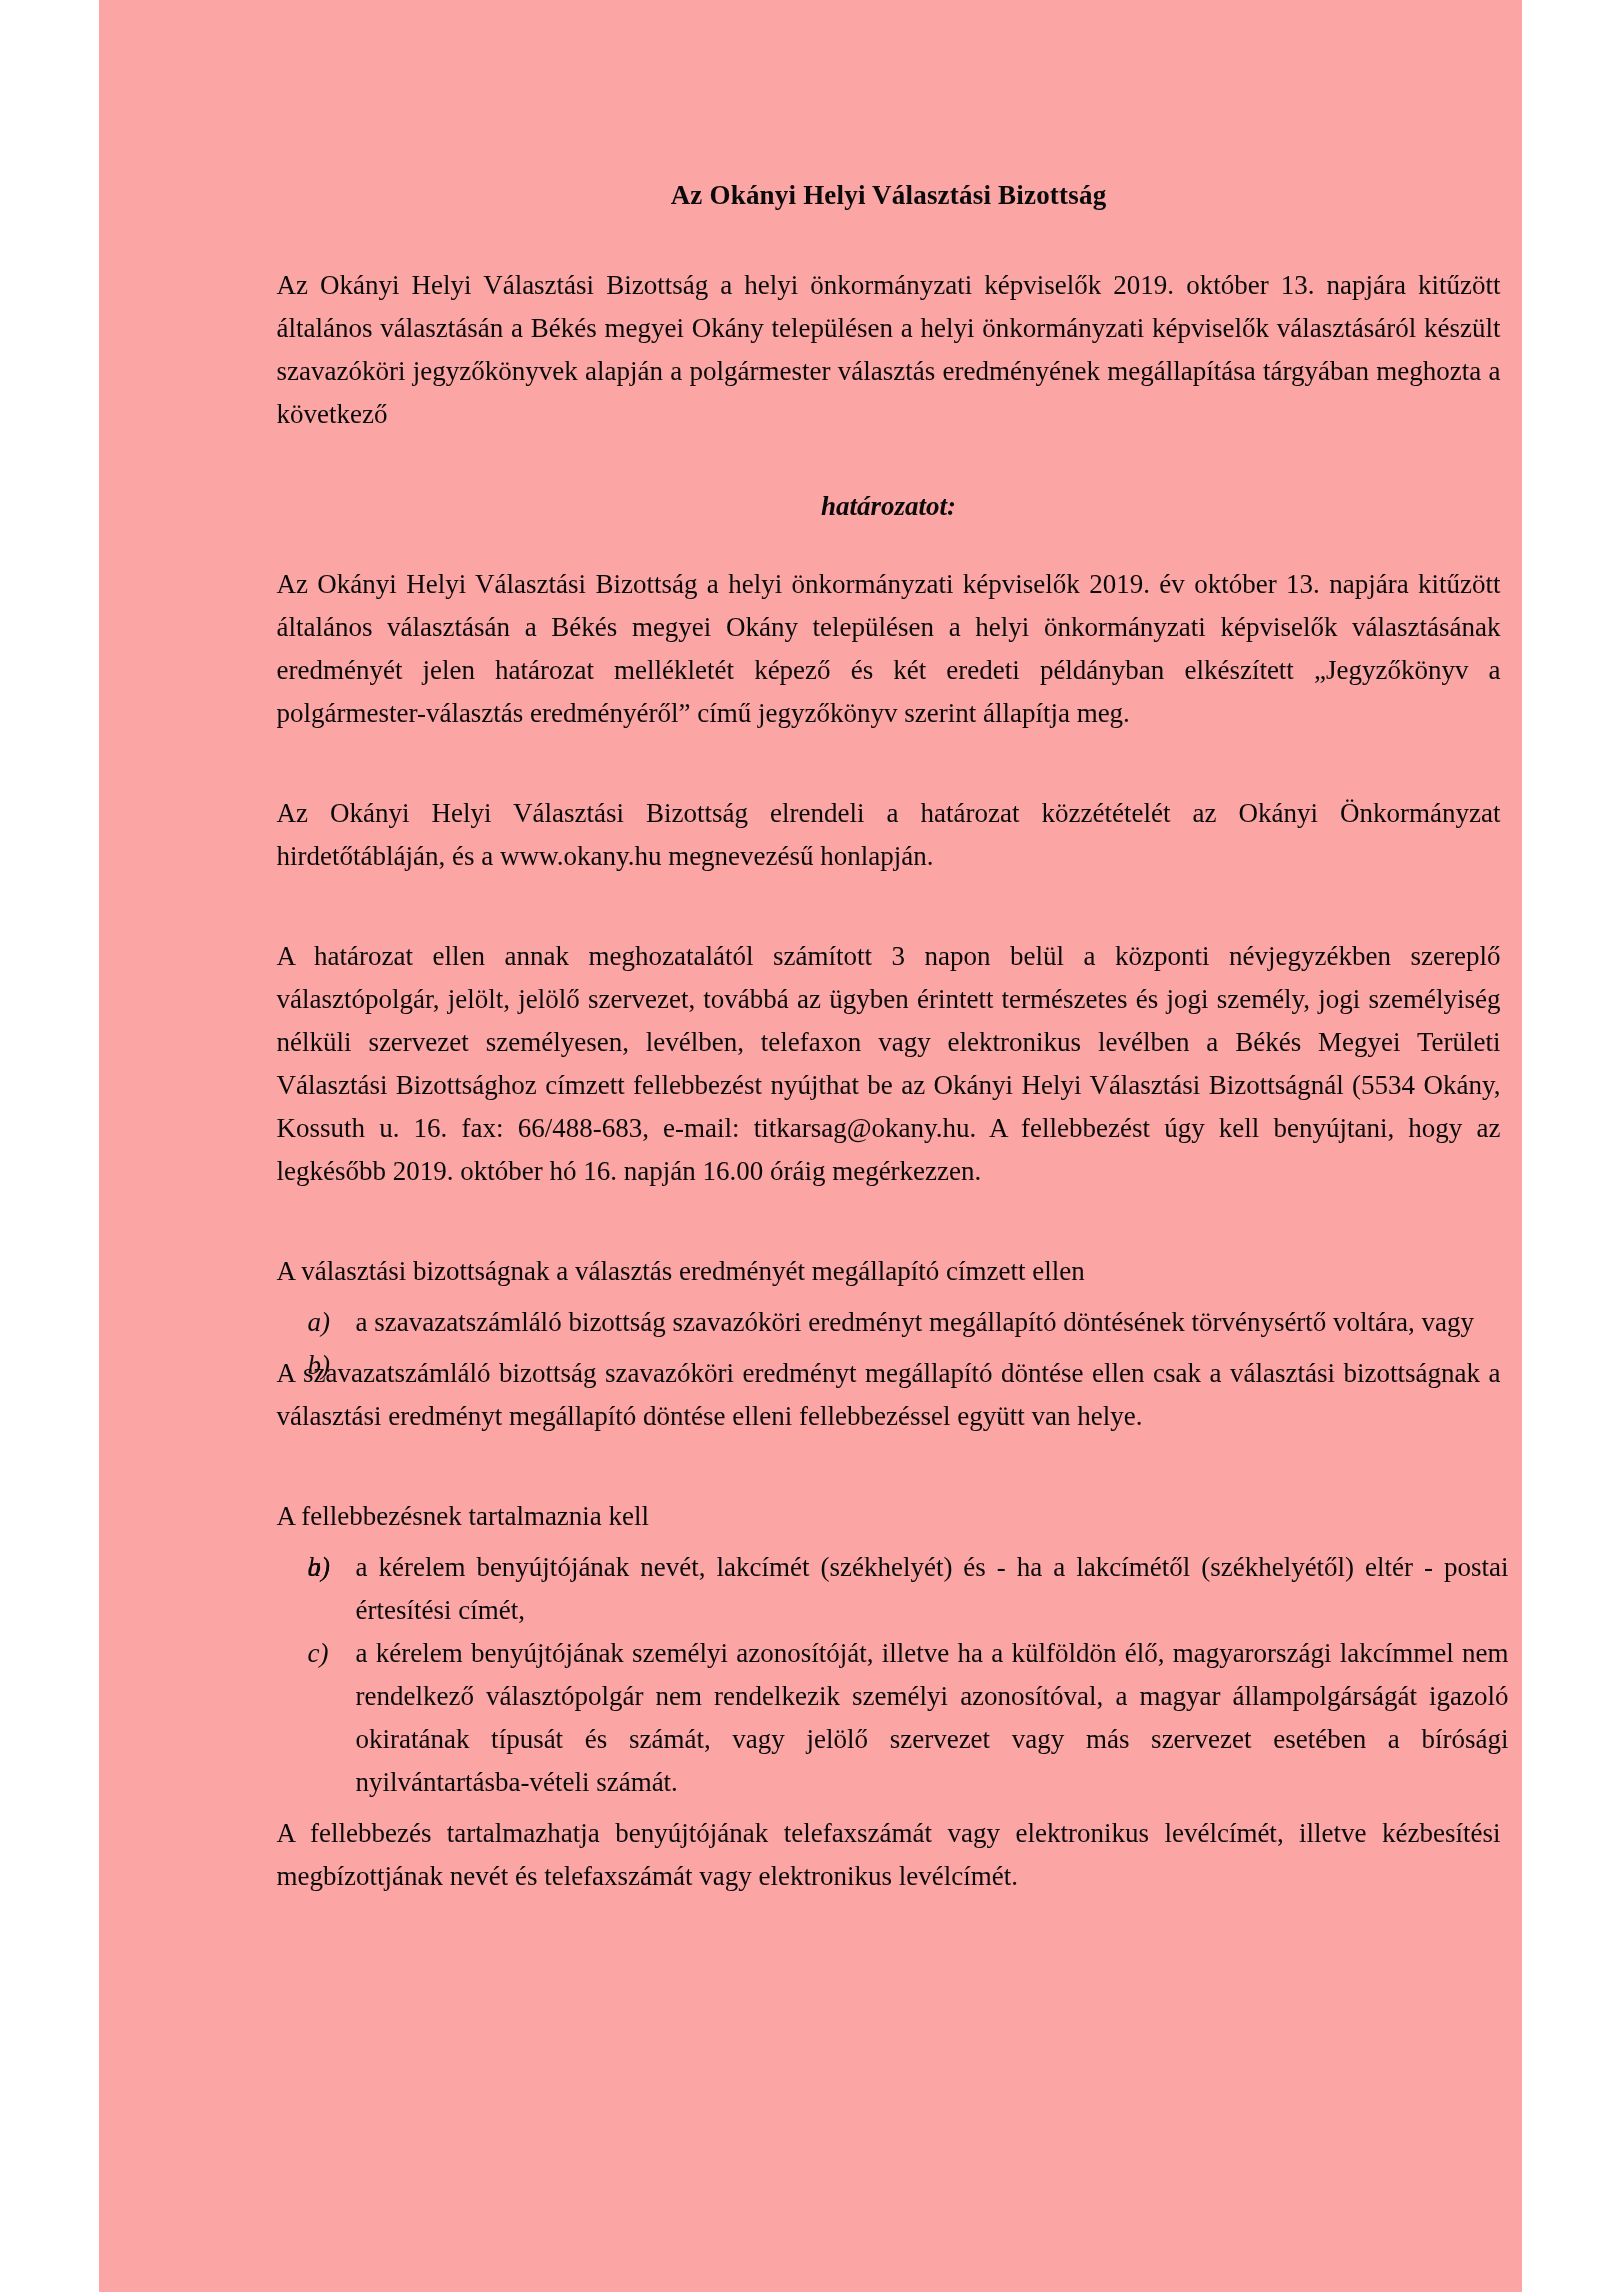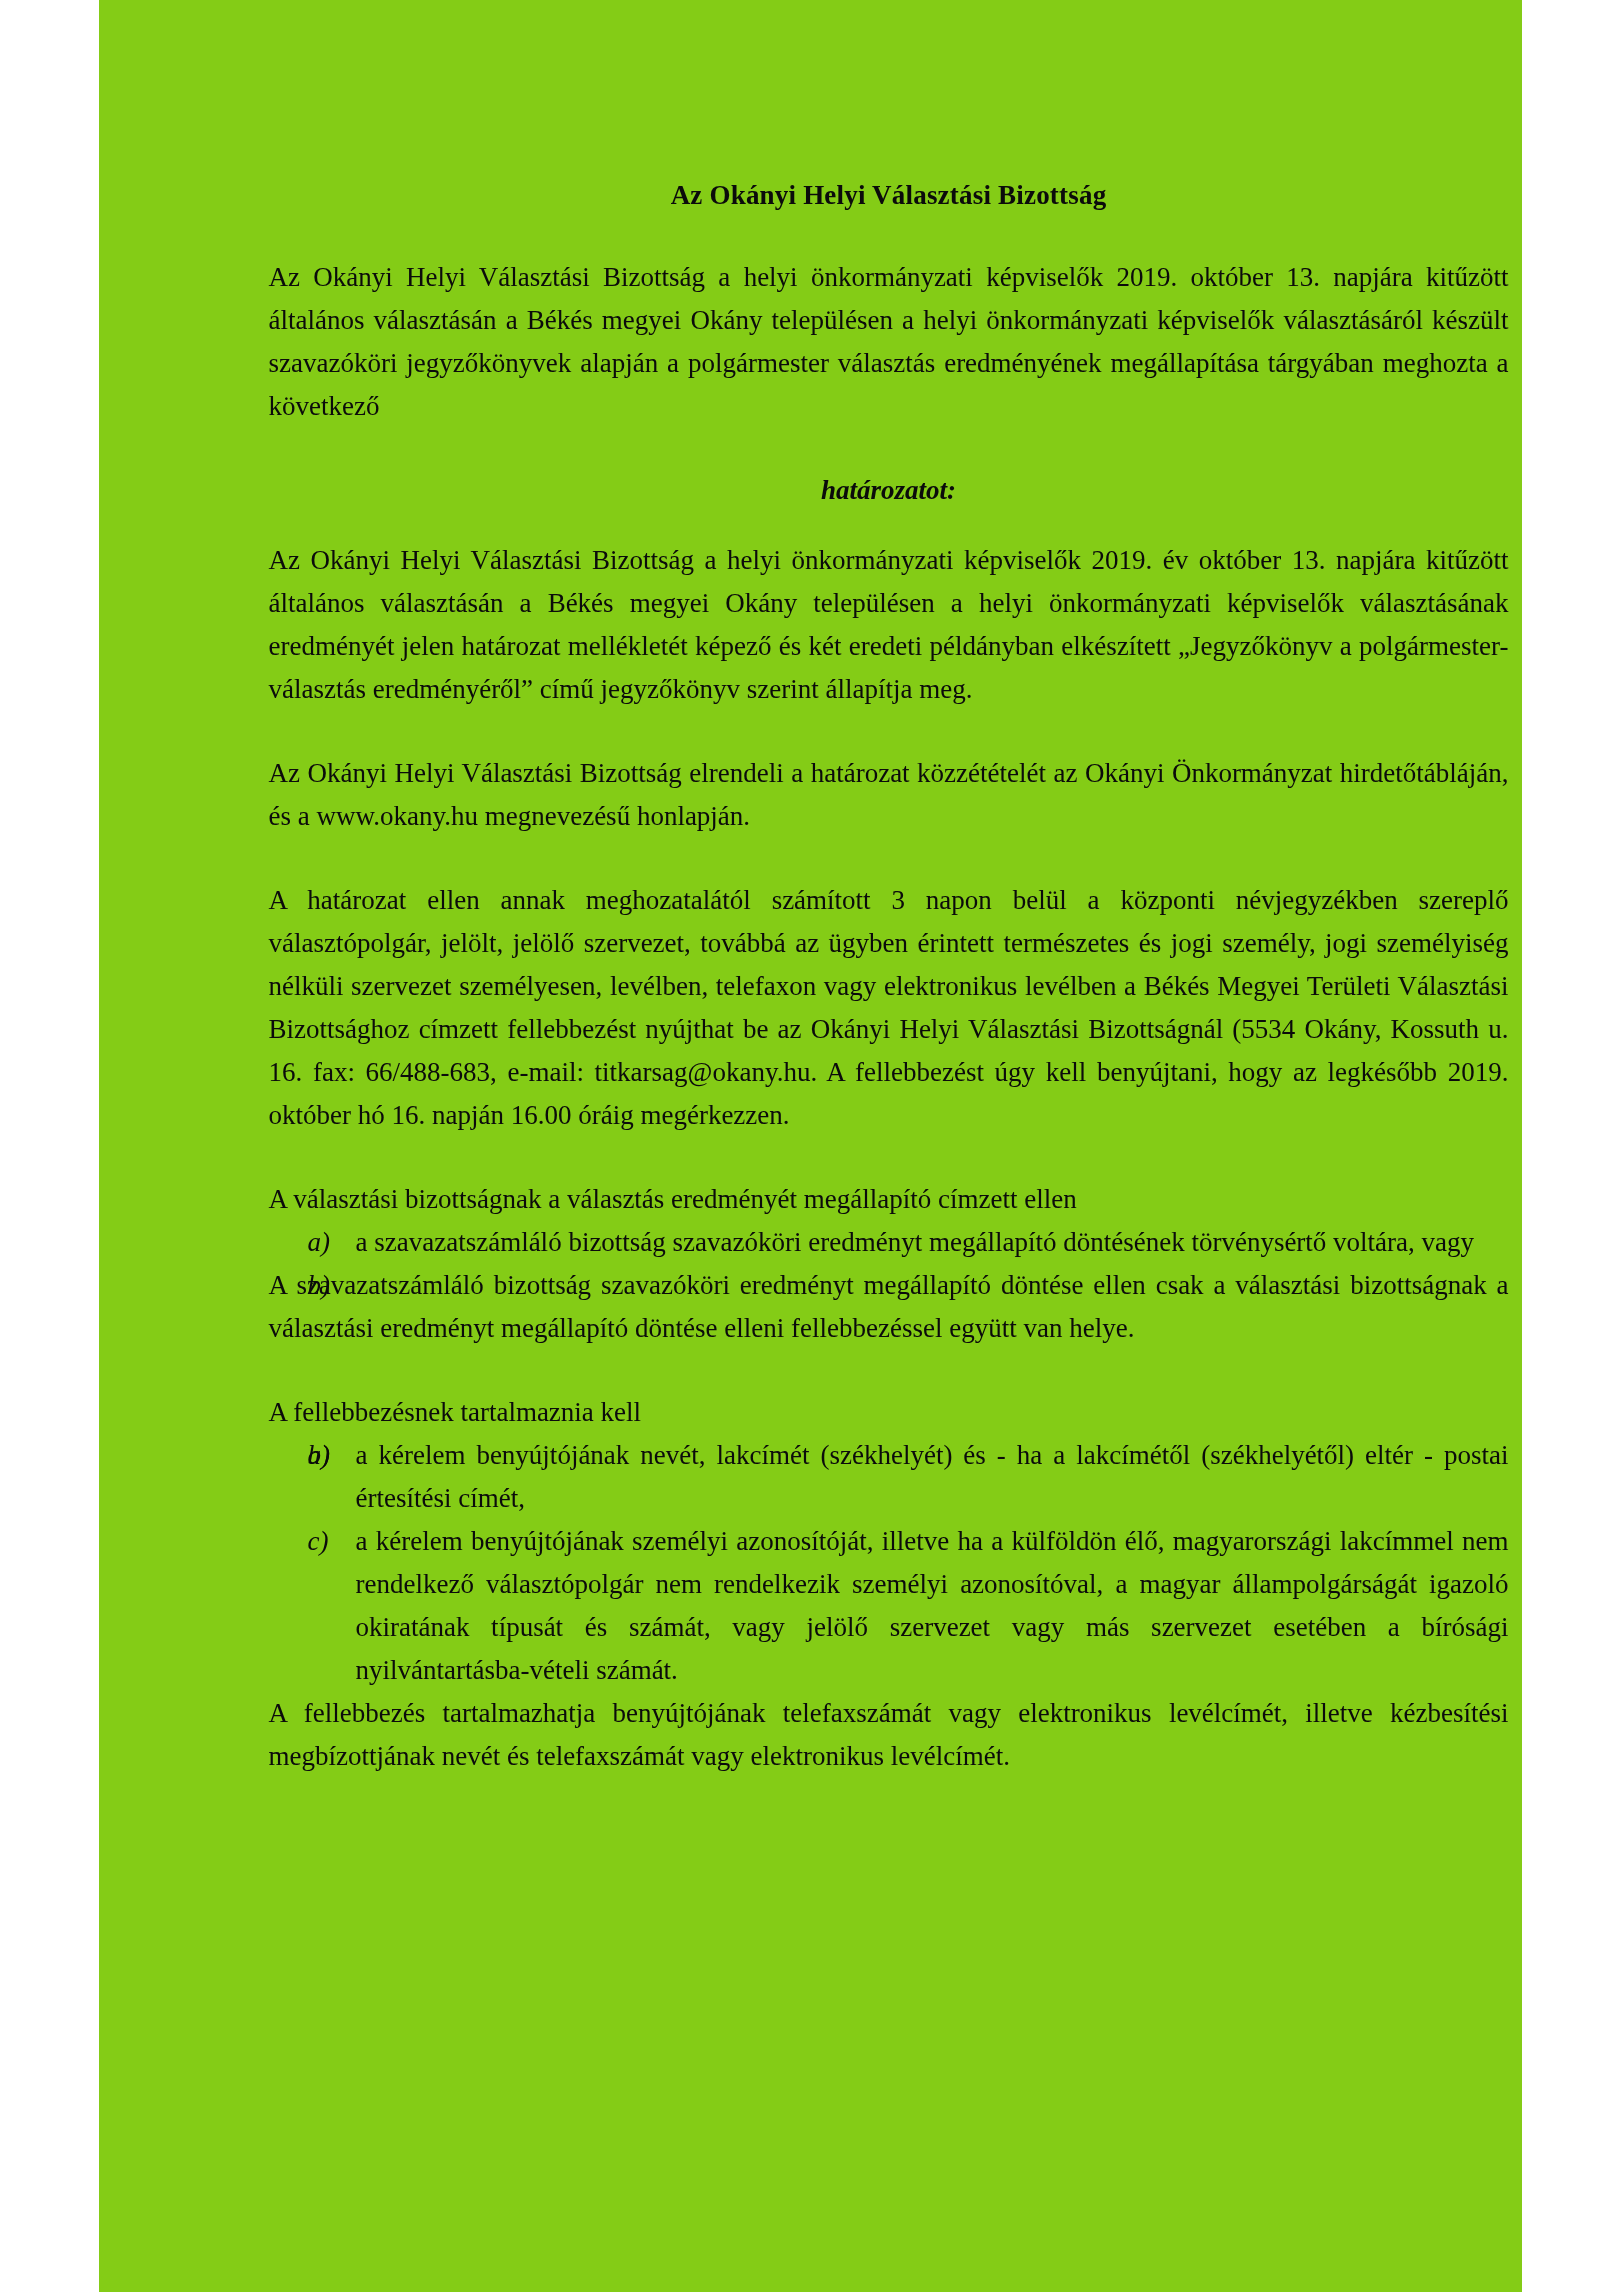--- a/index.html
+++ b/index.html
@@ -7,21 +7,21 @@
     margin: 0;
     padding: 0;
     background: #ffffff;
   }
 
   .page {
     position: relative;
     width: 1423px;
     height: 2293px;
     margin: 0 auto;
-    background: #84cc16;
+    background: #fca5a5;
     box-sizing: border-box;
     overflow: hidden;
   }
 
   .content {
     position: absolute;
     left: 170px;
     top: 0;
     width: 1240px;
     font-family: "Liberation Serif", "DejaVu Serif", serif;
@@ -40,21 +40,21 @@
     line-height: 39px;
     letter-spacing: 0.2px;
   }
 
   
   p.body {
     text-align: justify;
     text-justify: inter-word;
     font-size: 27px;
     line-height: 43px;
-    margin: 0;
+    margin: 8px;
     hyphens: none;
   }
 
   p.body.last-left {
     text-align-last: left;
   }
 
   .gap-lg { height: 41px; }
   .gap-md { height: 27px; }
 

